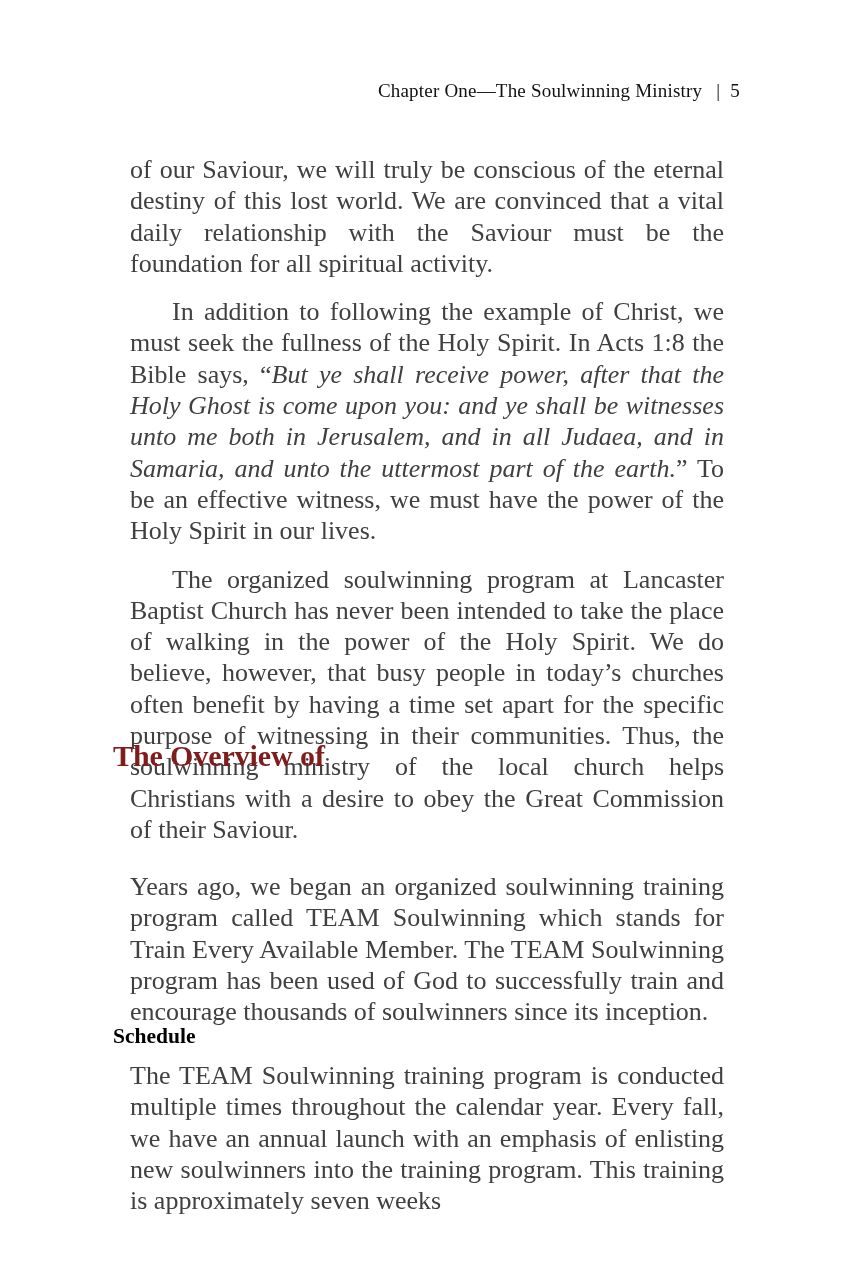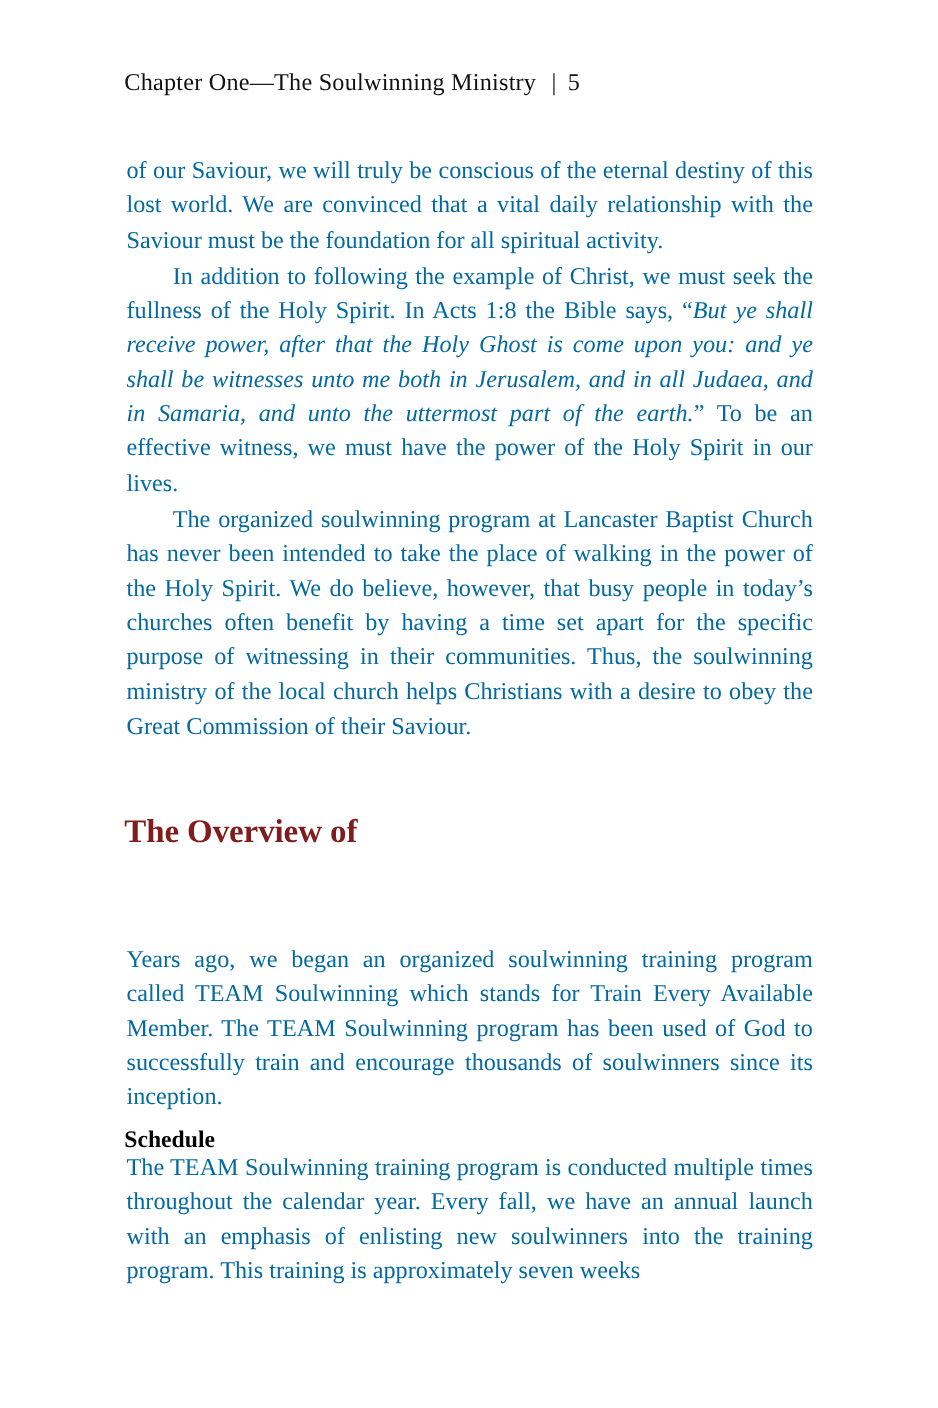--- a/index.html
+++ b/index.html
@@ -17,26 +17,26 @@
   .page {
     position: relative;
     width: 853px;
     height: 1280px;
     box-sizing: border-box;
     background: #ffffff;
     overflow: hidden;
   }
   .running-head {
     position: absolute;
-    top: 62px;
+    top: 80px;
     left: 113px;
     width: 627px;
-    text-align: left;
+    text-align: right;
     font-family: "Liberation Serif", serif;
-    font-size: 22px;
+    font-size: 19px;
     letter-spacing: 0.2px;
     color: #111111;
     white-space: nowrap;
   }
   .running-head .rh-title {
     display: inline;
   }
   .running-head .rh-sep {
     display: inline-block;
     padding: 0 10px 0 14px;
@@ -45,27 +45,27 @@
   .running-head .rh-page {
     display: inline;
   }
   .body-block {
     position: absolute;
     left: 113px;
     top: 137px;
     width: 628px;
   }
   p.para {
-    margin: 2px;
-    font-size: 22px;
+    margin: 17px;
+    font-size: 26px;
     line-height: 31.3px;
     text-align: justify;
     text-justify: inter-word;
     hyphens: none;
-    color: #0369a1;
+    color: #404040;
   }
   p.para.indent {
     text-indent: 42px;
   }
   p.para .ital {
     font-style: italic;
   }
   .heading-block {
     position: absolute;
     left: 113px;

